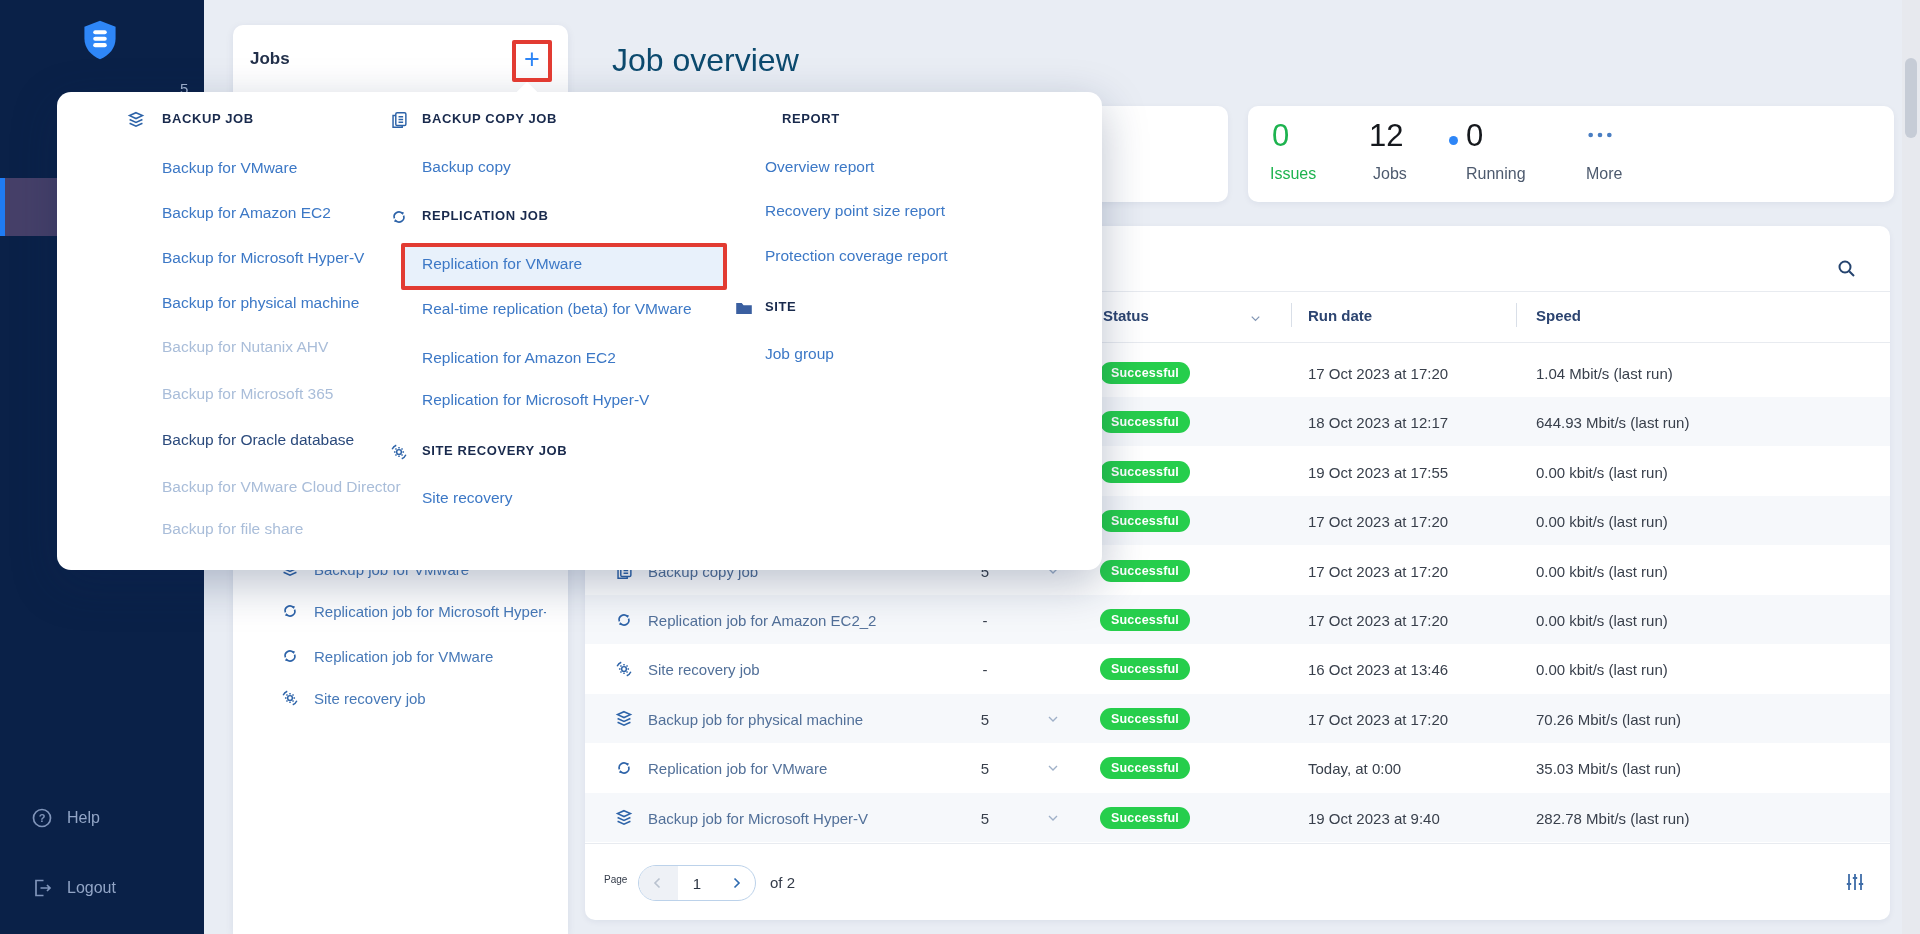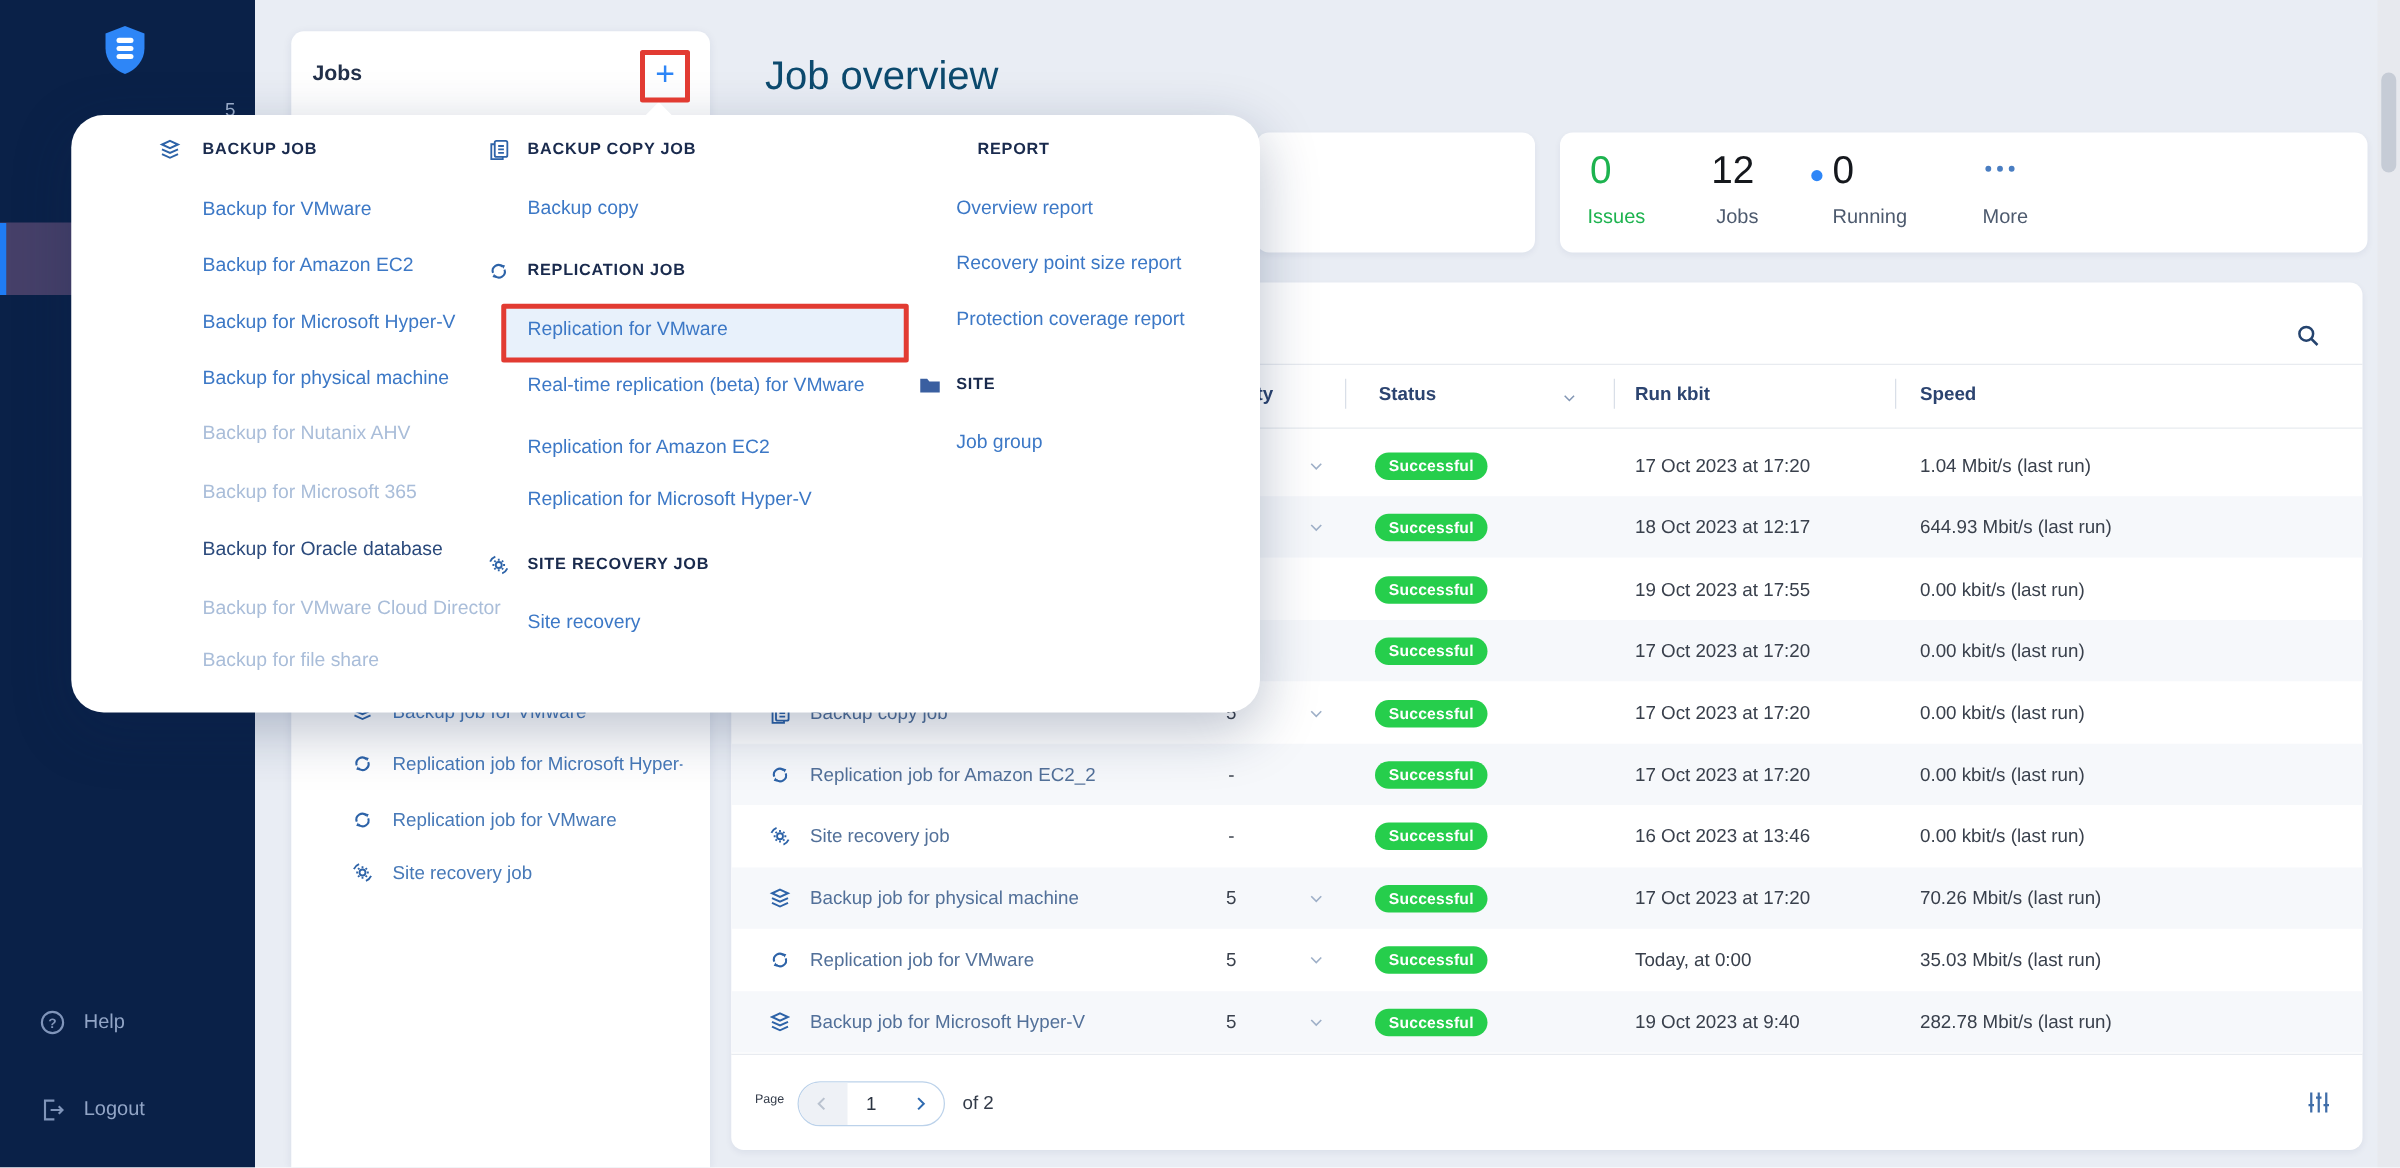--- a/index.html
+++ b/index.html
@@ -56,21 +56,21 @@
   .pg-seg{flex:1;display:flex;align-items:center;justify-content:center}
   .pg-prev{background:#eef1f6;color:#b9c2cf}
   .pg-cur{font-size:15px;color:#2b3442}
   .pg-next{color:#2f6bb0;cursor:pointer}
   .pg-of{left:770px;top:874px;z-index:1;font-size:15px;color:#333b49}
   .filter-ic{left:1843px;top:870px;z-index:1;color:#3f6da8;cursor:pointer}
   
   .sb-track{left:1902px;top:0;width:18px;height:934px;background:#e7e9ee;z-index:4}
   .sb-thumb{left:1905px;top:58px;width:12px;height:80px;background:#c6ccd6;border-radius:6px;z-index:4}
   
-  .menu{left:57px;top:92px;width:951px;height:478px;background:#fff;border-radius:26px;z-index:50;
+  .menu{left:57px;top:92px;width:1045px;height:478px;background:#fff;border-radius:14px;z-index:50;
         box-shadow:0 14px 46px rgba(15,35,80,.28)}
   .menu .notch{position:absolute;left:462px;top:-7px;width:16px;height:16px;background:#fff;transform:rotate(45deg)}
   .mh{position:absolute;font-size:13px;font-weight:bold;letter-spacing:.6px;color:#192a4d;white-space:nowrap}
   .micon{position:absolute;color:#2d63a8}
   .mi{position:absolute;font-size:15.5px;color:#3c78c6;white-space:nowrap;cursor:pointer}
   .mi.dis{color:#a9bdd9;cursor:default}
   .mi.emph{color:#2b4a7c}
   .hl-box{position:absolute;box-sizing:border-box;border:4px solid #e23b32;border-radius:2px}
   .hl-fill{background:#e8f1fb}
   .plus-box{left:512px;top:40px;width:40px;height:42px;z-index:60}
@@ -338,21 +338,21 @@
 <div class="abs hline" style="left:585px;top:291px;width:1305px"></div>
 <div class="abs th" style="left:966px">Priority</div>
 <div class="abs vsep" style="left:1076px"></div>
 <div class="abs th" style="left:1103px">Status</div>
 <div class="abs th-chev">
     <svg class="ic" width="15" height="15">
       <use href="#i-chevdown"></use>
     </svg>
   </div>
 <div class="abs vsep" style="left:1291px"></div>
-<div class="abs th" style="left:1308px">Run kbit</div>
+<div class="abs th" style="left:1308px">Run date</div>
 <div class="abs vsep" style="left:1516px"></div>
 <div class="abs th" style="left:1536px">Speed</div>
 <div class="abs hline" style="left:585px;top:342px;width:1305px"></div>
 
 <div class="abs trow" style="top:348px">
   <span class="c-chev">
       <svg class="ic" width="16" height="16">
         <use href="#i-chevdown"></use>
       </svg>
     </span>

